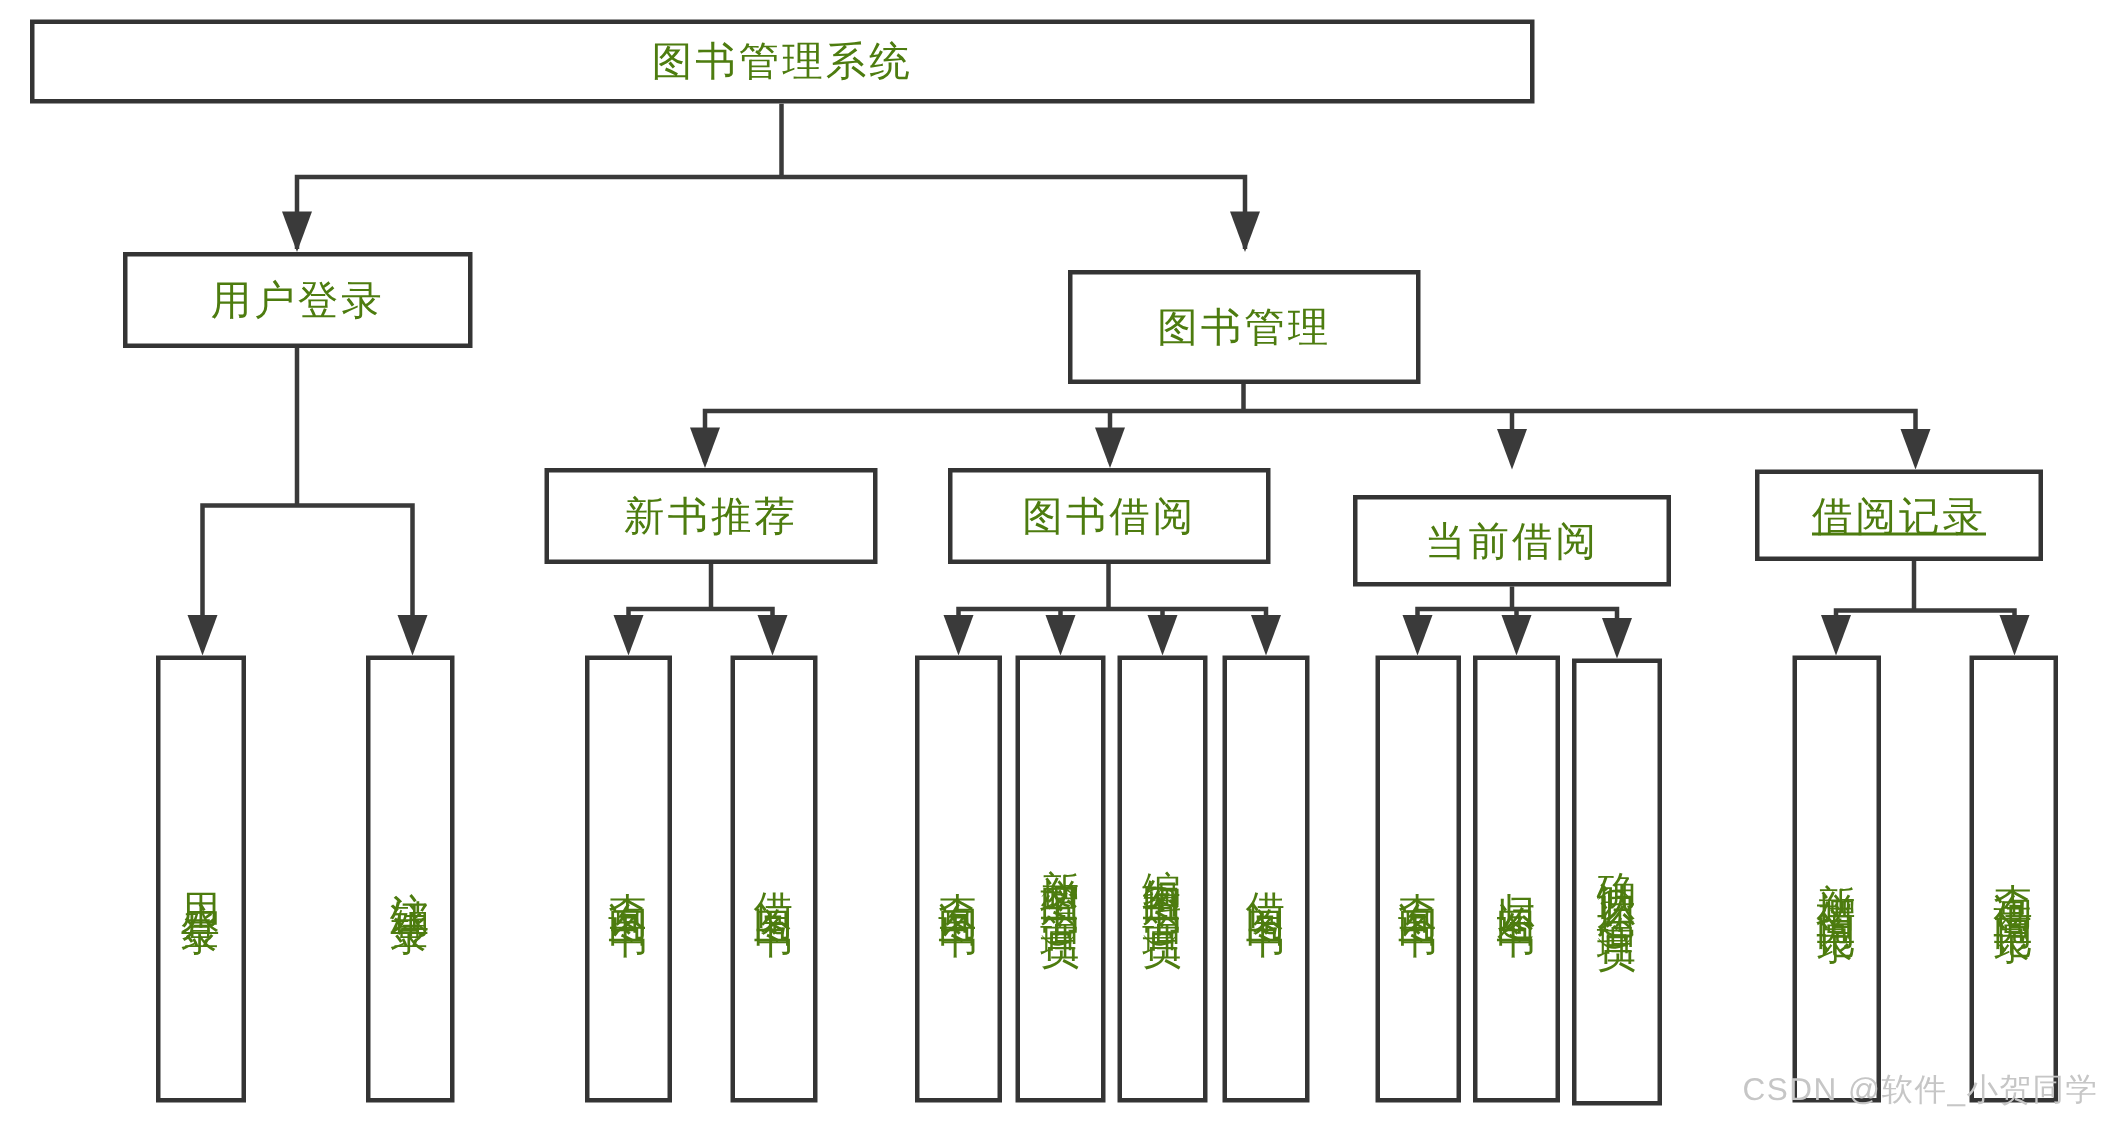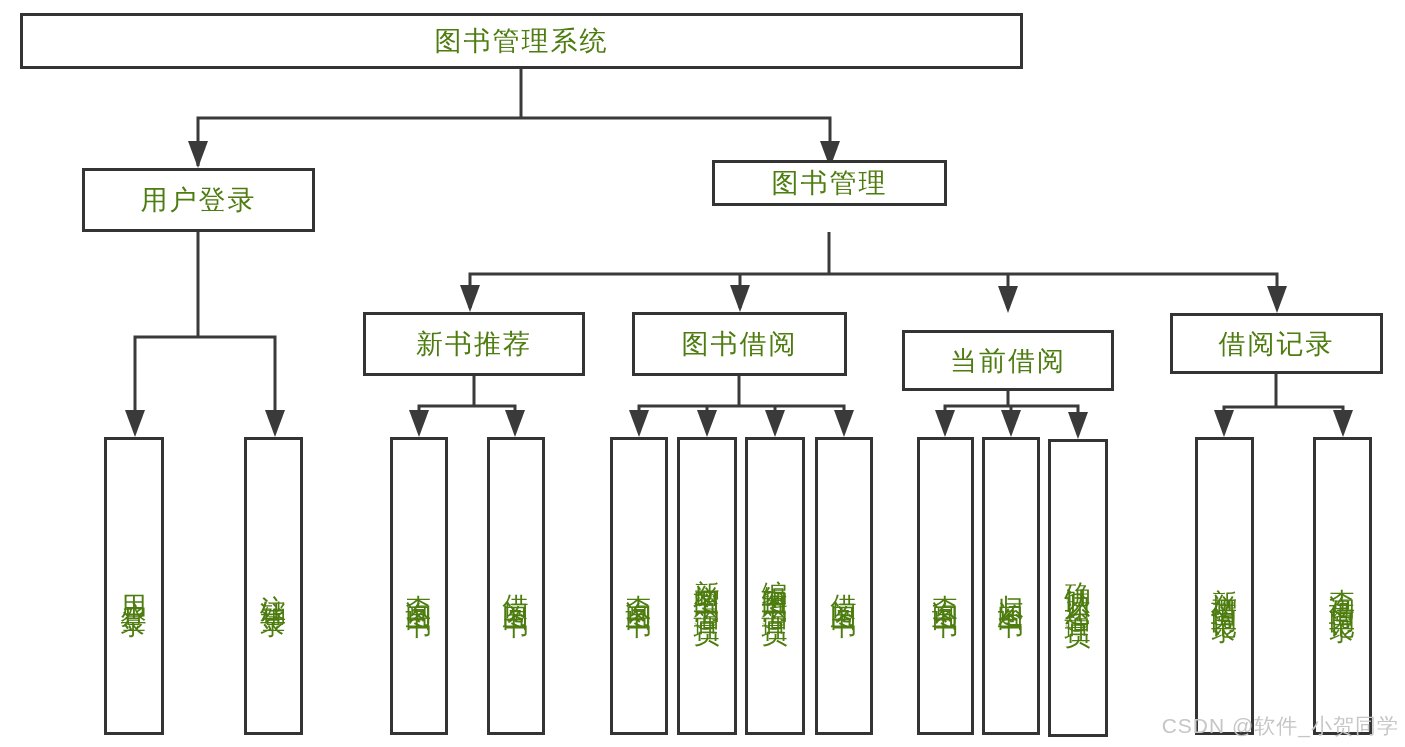--- a/index.html
+++ b/index.html
@@ -106,26 +106,26 @@
 
     <path d="M1276 374 V408"></path>
     <path d="M1224 432 V407 H1343 V432"></path>
     <polygon points="1214,410 1234,410 1224,437"></polygon>
     <polygon points="1333,410 1353,410 1343,437"></polygon>
   </svg>
 
   <div class="box" style="left:20px; top:13px; width:1003px; height:56px;">图书管理系统</div>
 
   <div class="box" style="left:82px; top:168px; width:233px; height:64px;">用户登录</div>
-  <div class="box" style="left:712px; top:160px; width:235px; height:46px;">图书管理</div>
+  <div class="box" style="left:712px; top:180px; width:235px; height:76px;">图书管理</div>
 
   <div class="box" style="left:363px; top:312px; width:222px; height:64px;">新书推荐</div>
   <div class="box" style="left:632px; top:312px; width:215px; height:64px;font-family:Liberation Serif, serif;">图书借阅</div>
   <div class="box" style="left:902px; top:330px; width:212px; height:61px;">当前借阅</div>
-  <div class="box" style="left:1170px; top:313px; width:213px; height:61px;">借阅记录</div>
+  <div class="box" style="left:1170px; top:313px; width:192px; height:61px;text-decoration:underline;">借阅记录</div>
 
   <div class="box vbox" style="left:104px; top:437px; width:60px; height:298px;">用户登录</div>
   <div class="box vbox" style="left:244px; top:437px; width:59px; height:298px;">注销登录</div>
 
   <div class="box vbox" style="left:390px; top:437px; width:58px; height:298px;">查询图书</div>
   <div class="box vbox" style="left:487px; top:437px; width:58px; height:298px;">借阅图书</div>
 
   <div class="box vbox" style="left:610px; top:437px; width:58px; height:298px;">查询图书</div>
   <div class="box vbox" style="left:677px; top:437px; width:60px; height:298px;">新增图书（管理员）</div>
   <div class="box vbox" style="left:745px; top:437px; width:60px; height:298px;">编辑图书（管理员）</div>

